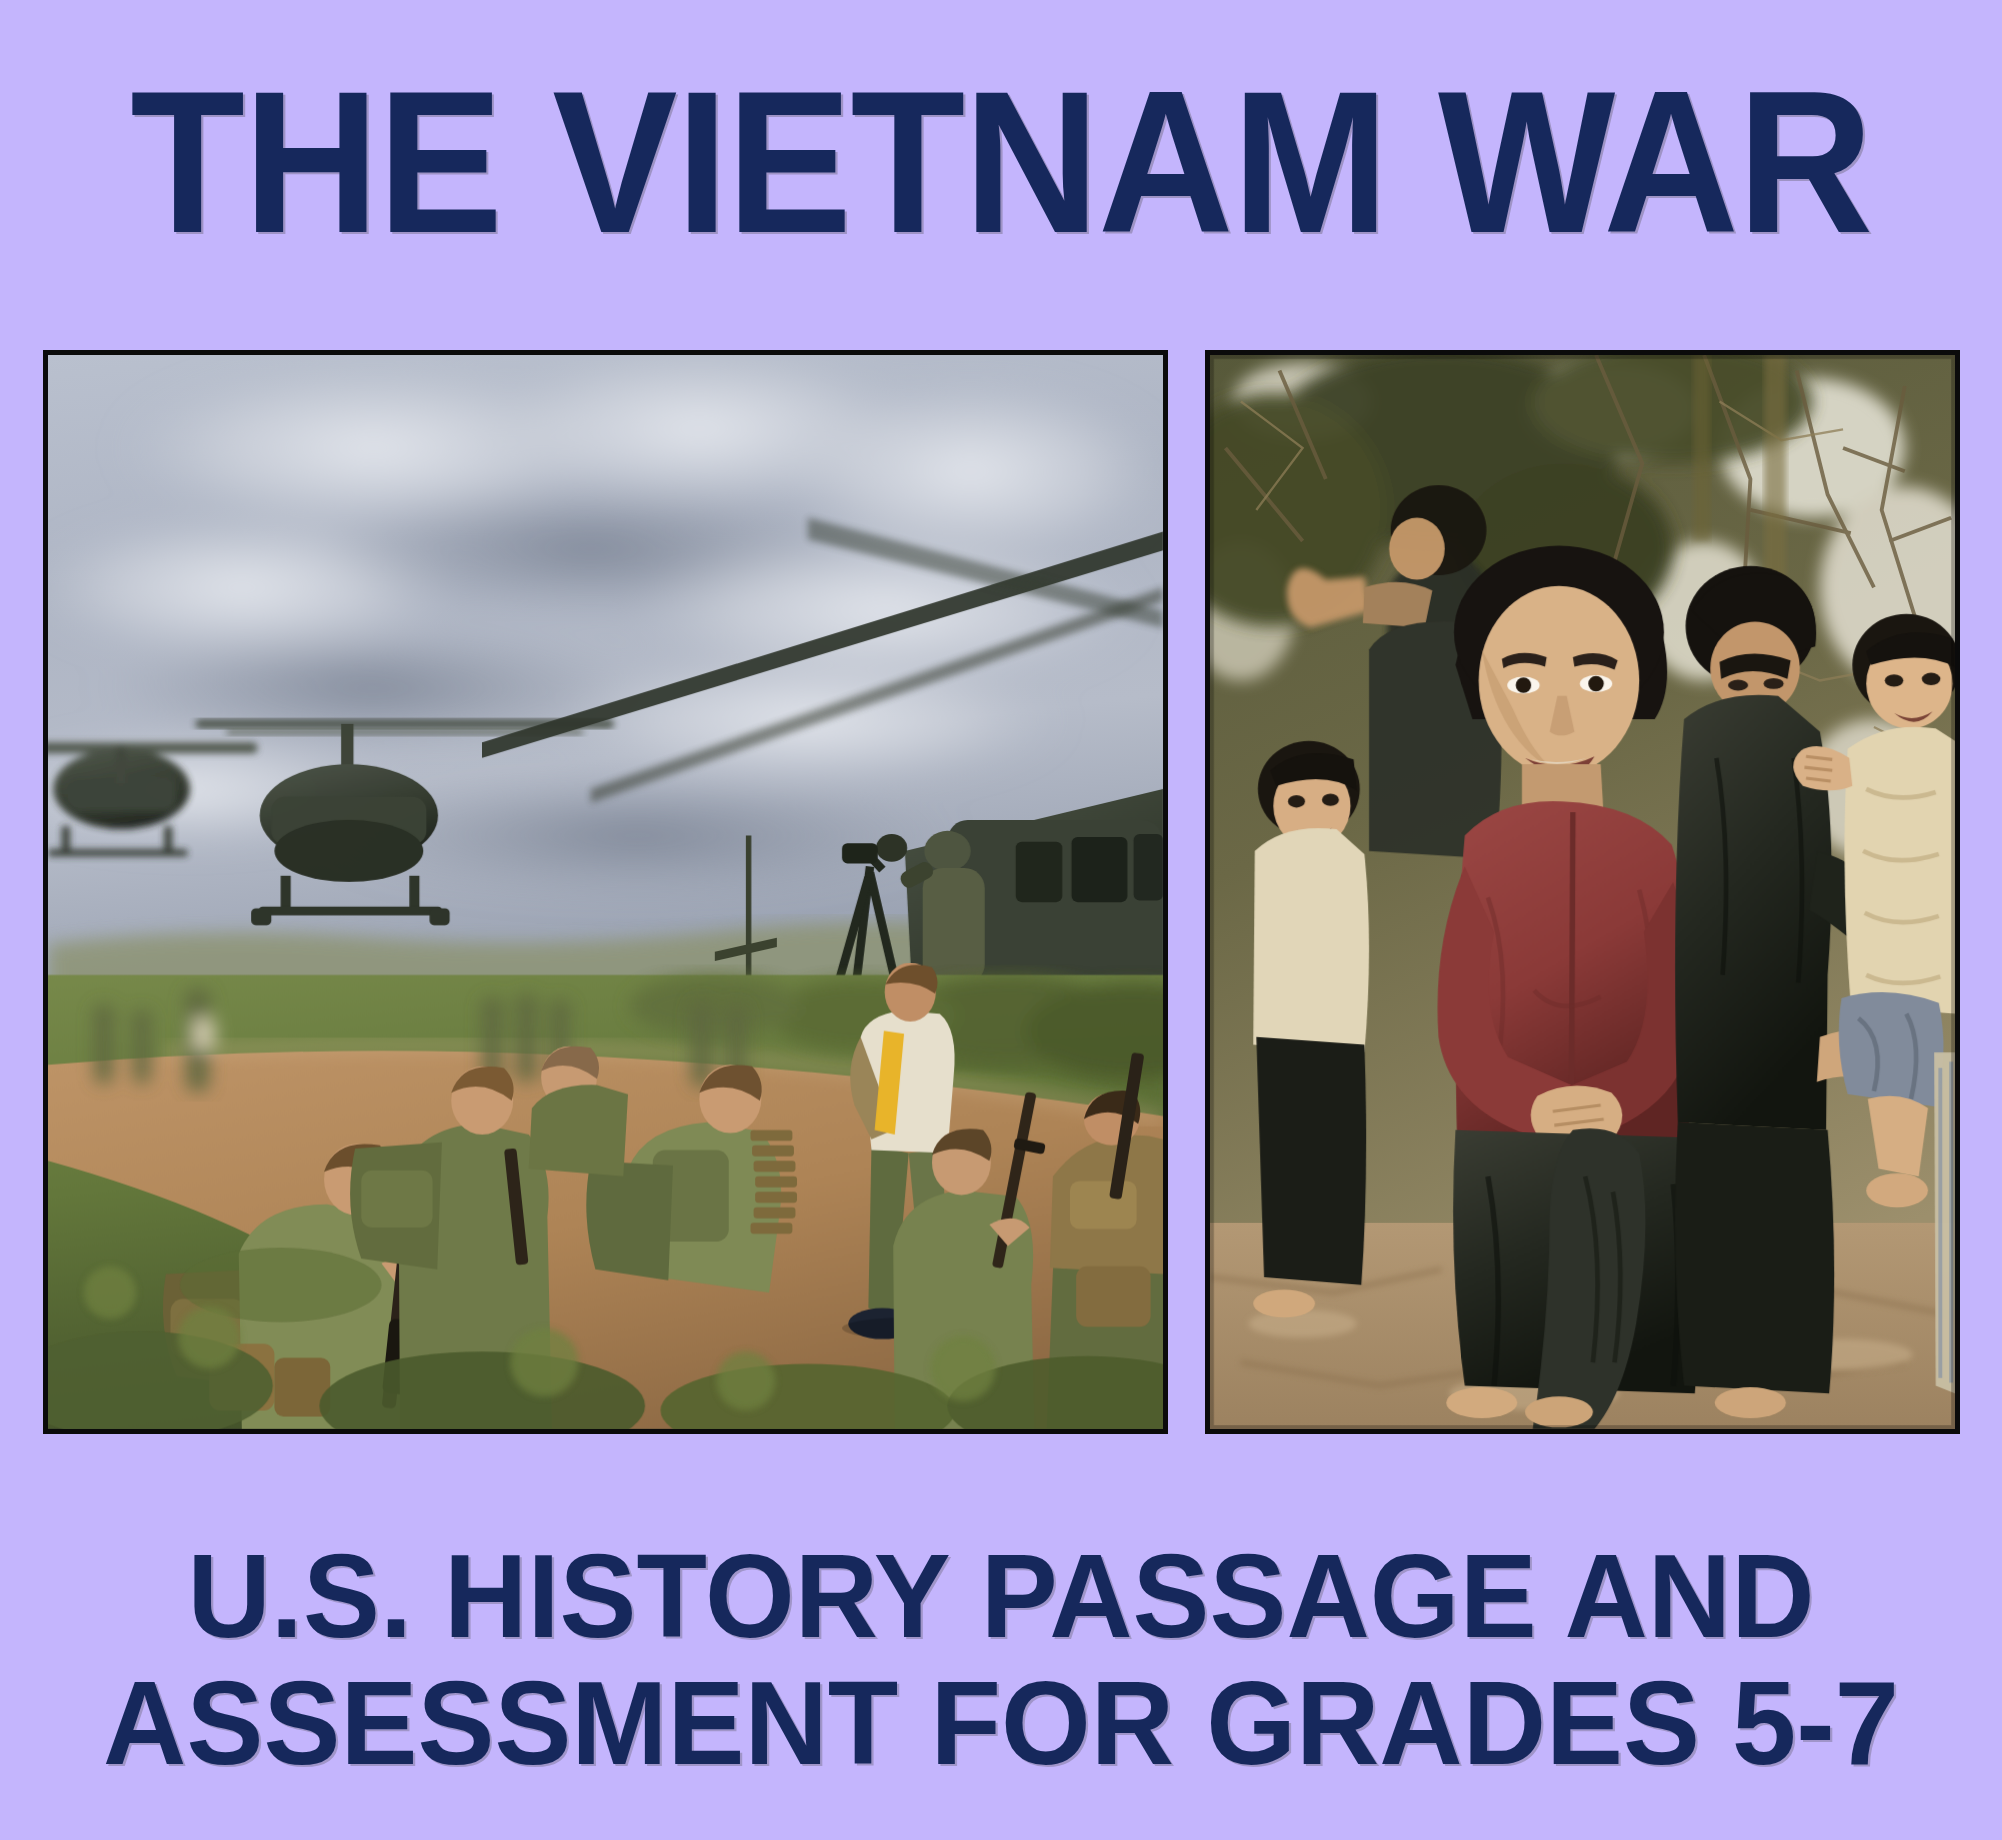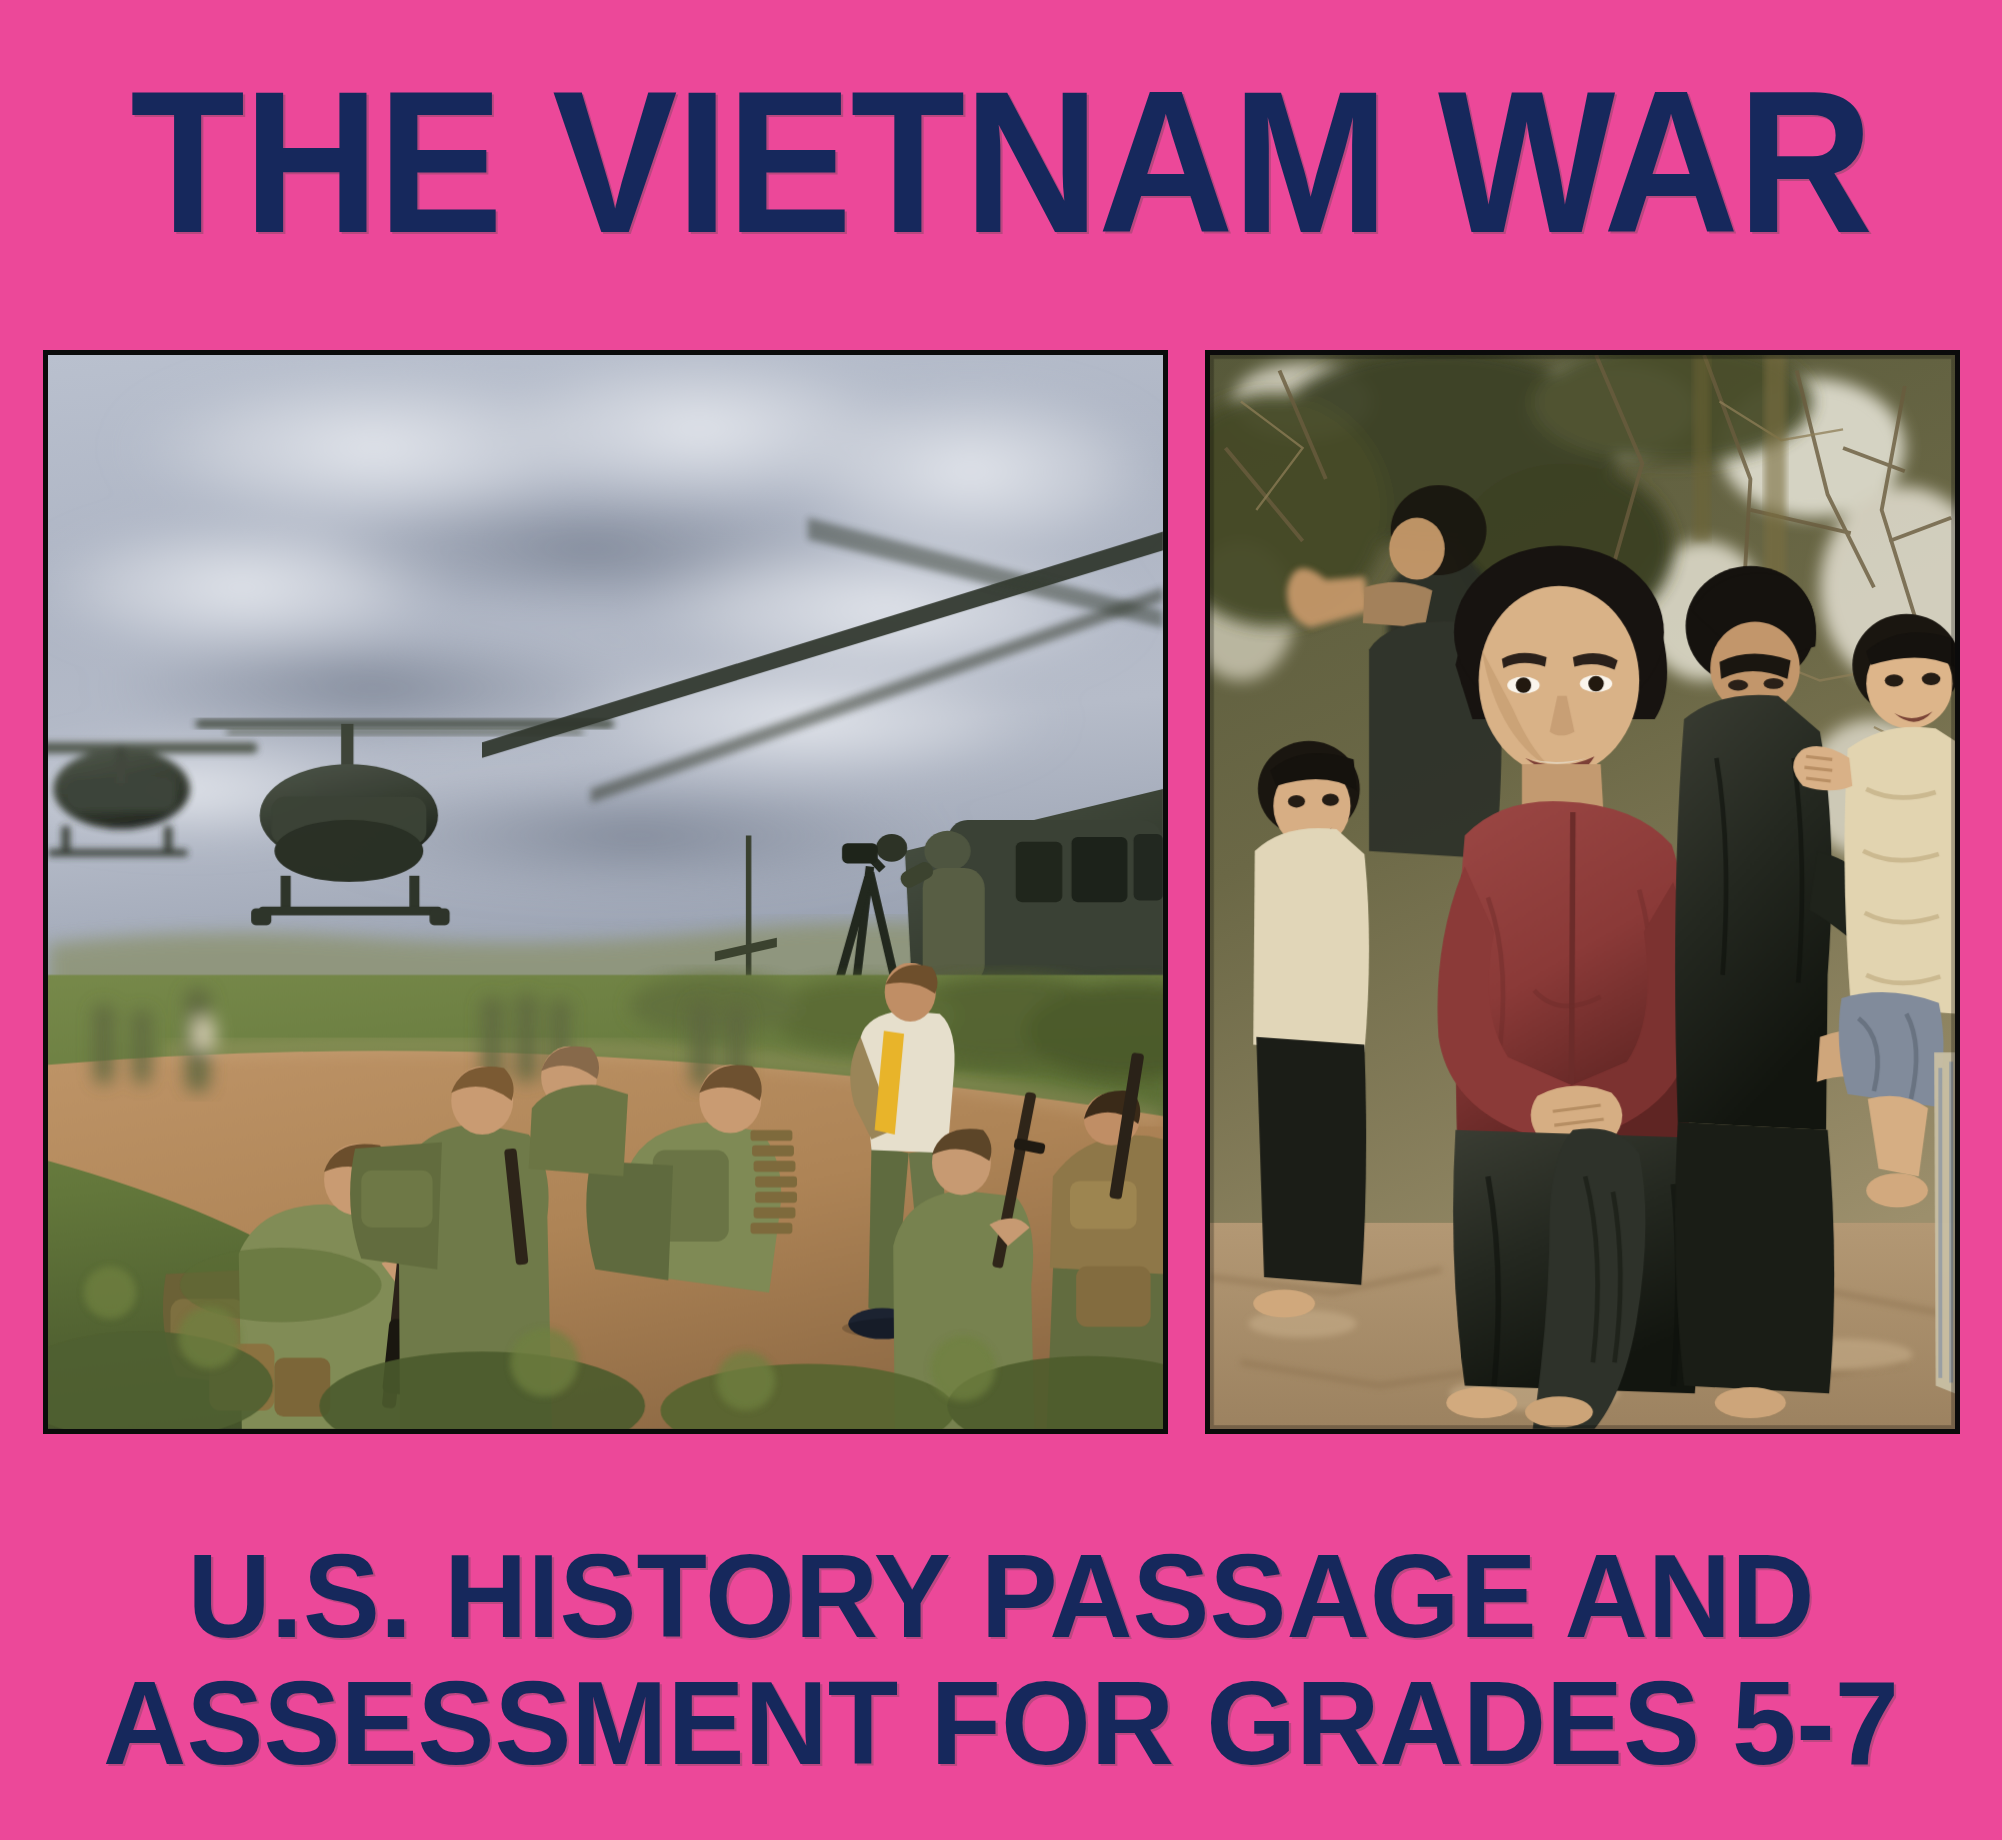--- a/index.html
+++ b/index.html
@@ -10,21 +10,21 @@
   body {
     width: 2002px;
     height: 1841px;
     font-family: "Liberation Sans", sans-serif;
     overflow: hidden;
   }
   .poster {
     position: relative;
     width: 2002px;
     height: 1841px;
-    background: #ec4899;
+    background: #c4b5fd;
     box-sizing: border-box;
     padding-left: 37px;
   }
 
   
   .title {
     position: absolute;
     left: 0;
     top: 72px;
     width: 2002px;

